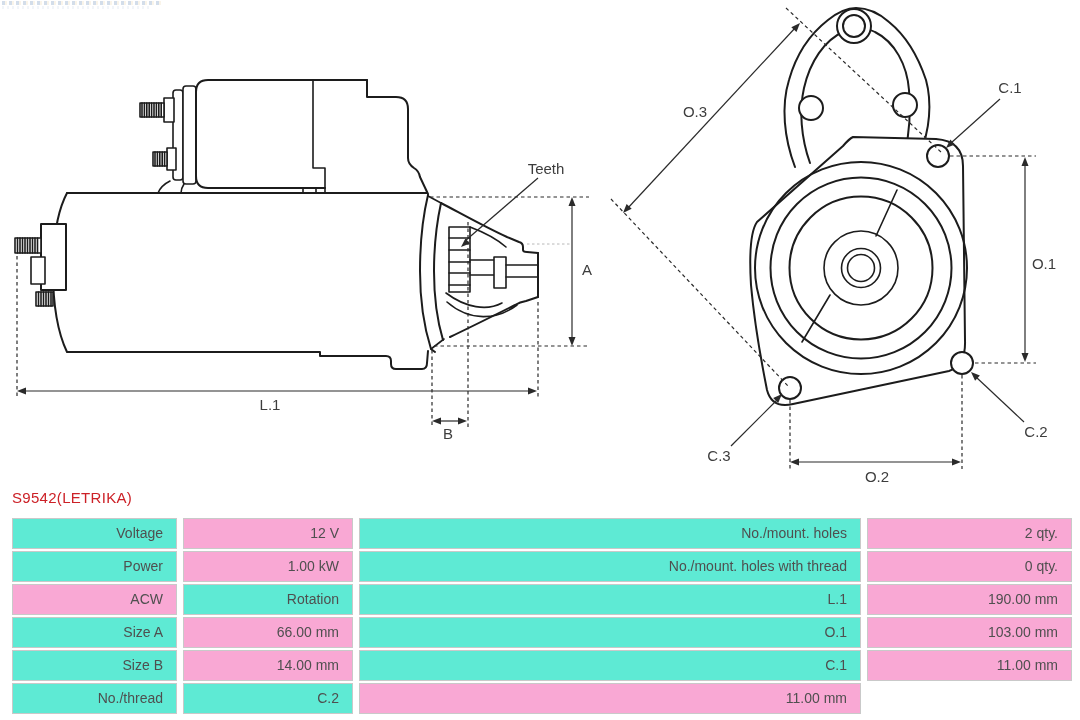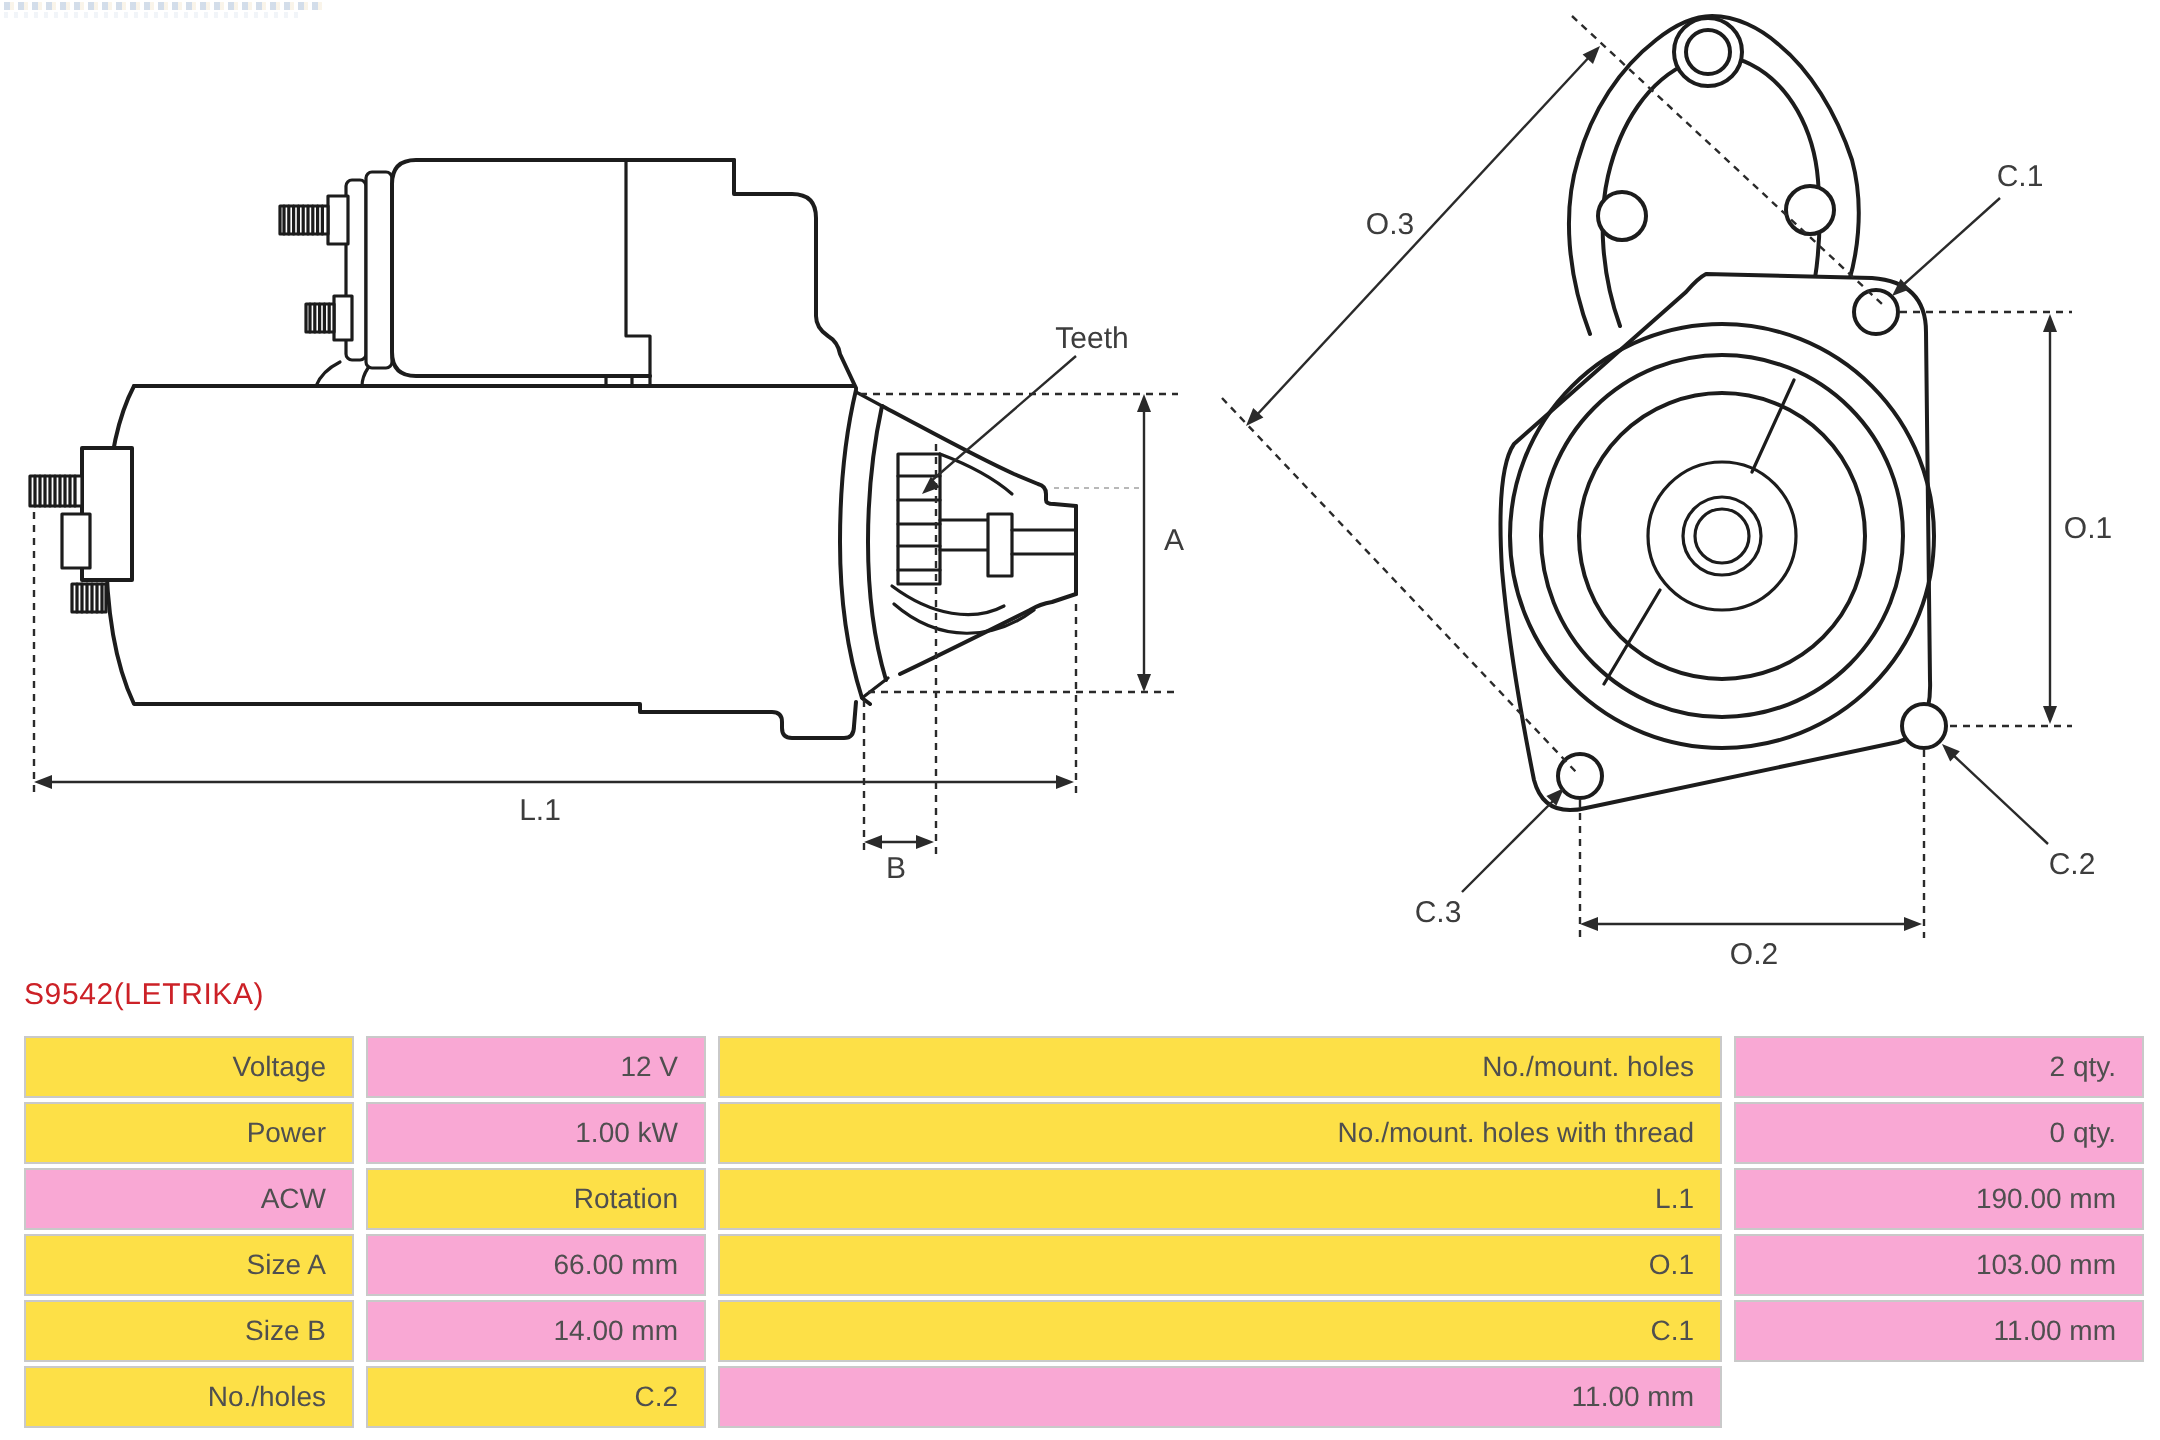--- a/index.html
+++ b/index.html
@@ -9,21 +9,21 @@
     background:repeating-linear-gradient(90deg,#9db4d0 0 3px,#f3e7cf 3px 5px,#ffffff 5px 7px);}
   .watermark2{position:absolute;left:2px;top:6px;width:150px;height:3px;opacity:.25;
     background:repeating-linear-gradient(90deg,#c9d6e6 0 2px,#ffffff 2px 5px);}
   .part-number{position:absolute;left:12px;top:487px;font-size:15px;line-height:21px;
     color:#cc2127;letter-spacing:.3px;white-space:nowrap;}
   .spec-table{position:absolute;left:12px;top:518px;width:1060px;display:grid;
     grid-template-columns:165px 170px auto 205px;column-gap:6px;row-gap:2px;
     grid-auto-rows:31px;}
   .cell{box-sizing:border-box;border:1px solid #c9c9c9;font-size:14px;color:#4f4f4f;
     text-align:right;padding-right:13px;line-height:29px;white-space:nowrap;overflow:hidden;}
-  .cell.lab{background:#fde047;}
+  .cell.lab{background:#5eead4;}
   .cell.val{background:#f9a8d4;}
   svg text{font-family:"Liberation Sans",sans-serif;font-size:15px;fill:#3d3d3d;}
   .ln{stroke:#1c1c1c;stroke-width:2;fill:none;stroke-linecap:round;stroke-linejoin:round;}
   .ln-thin{stroke:#1c1c1c;stroke-width:1.6;fill:none;stroke-linecap:round;stroke-linejoin:round;}
   .fillw{fill:#ffffff;}
   .dim{stroke:#2a2a2a;stroke-width:1.2;fill:none;}
   .dash{stroke:#2a2a2a;stroke-width:1.2;fill:none;stroke-dasharray:3.5 3;}
   .dashlight{stroke:#b8b8b8;stroke-width:1;fill:none;stroke-dasharray:2.5 2.5;}
   .ah{fill:#2a2a2a;stroke:none;}
 </style>
@@ -194,18 +194,18 @@
     <div class="cell lab">Size A</div>
     <div class="cell val">66.00 mm</div>
     <div class="cell lab">O.1</div>
     <div class="cell val">103.00 mm</div>
 
     <div class="cell lab">Size B</div>
     <div class="cell val">14.00 mm</div>
     <div class="cell lab">C.1</div>
     <div class="cell val">11.00 mm</div>
 
-    <div class="cell lab">No./holes</div>
+    <div class="cell lab">No./thread</div>
     <div class="cell lab">C.2</div>
     <div class="cell val">11.00 mm</div>
   </div>
 
 </div>
 
 </body></html>

